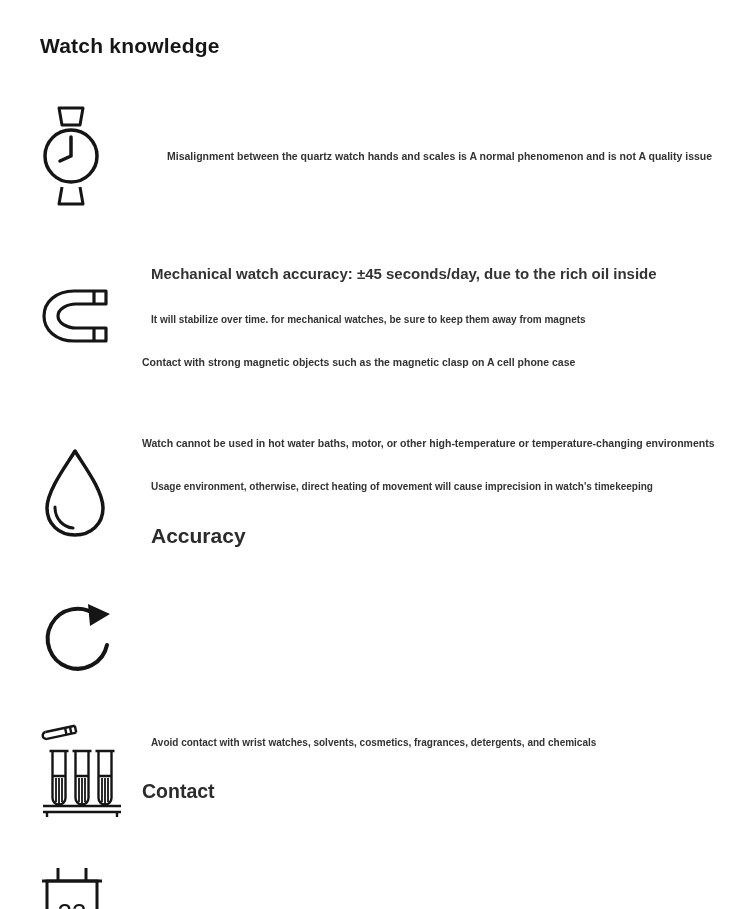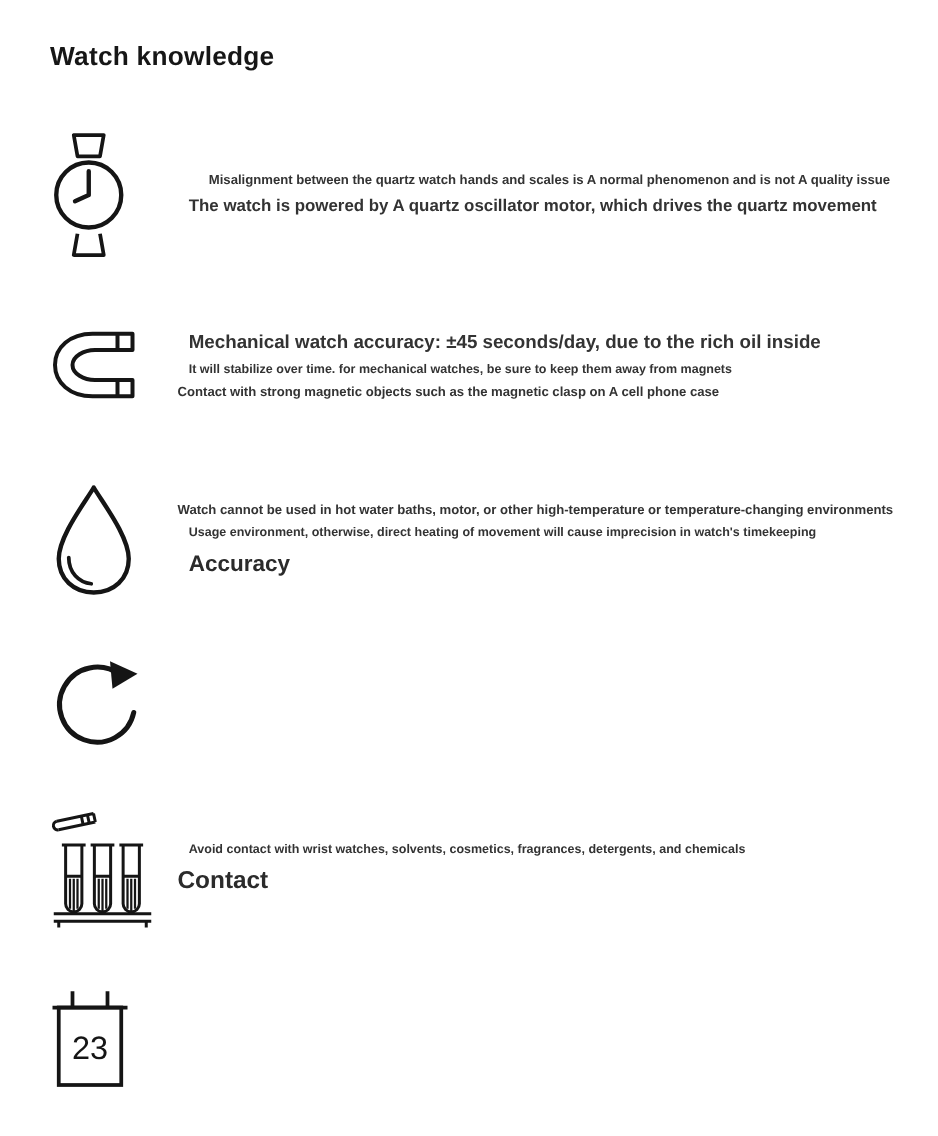--- a/index.html
+++ b/index.html
@@ -15,27 +15,27 @@
     font-size: 21px; font-weight: 800; color: #161616; letter-spacing: .2px;
   }
   .section { display: flex; align-items: center; }
   .s1 { margin-top: 48px; }
   .s2 { margin-top: 55px; }
   .s3 { margin-top: 62px; }
   .s4 { margin-top: 48px; }
   .s5 { margin-top: 42px; }
   .s6 { margin-top: 46px; }
   .icon-col { flex: 0 0 102px; display: flex; }
-  .text-col { display: flex; flex-direction: column; min-width: 0; }
+  .text-col { display: flex; flex-direction: column; min-width: 0; gap: 24px; }
   .line { white-space: nowrap; font-weight: 700; color: #333333; margin: 2.5px 0; line-height: 1.35; }
   .xs  { font-size: 10.5px; }
   .sm  { font-size: 10px; }
   .md  { font-size: 13.5px; }
   .lg  { font-size: 15px; }
-  .xl  { font-size: 18px; color: #2b2b2b; }
+  .xl  { font-size: 21px; color: #2b2b2b; }
   .xxl { font-size: 19.5px; color: #2b2b2b; }
   .in1 { padding-left: 9px; }
   .in2 { padding-left: 25px; }
   .in3 { padding-left: 42px; }
   .in4 { padding-left: 62px; }
   svg { display: block; }
 </style>
 </head>
 <body>
 
@@ -47,21 +47,20 @@
     <div class="icon-col">
       <svg width="62" height="100" viewBox="0 0 62 100">
         <path d="M19 2 H43 L40 19 H22 Z" fill="none" stroke="#151515" stroke-width="3" stroke-linejoin="round"></path>
         <circle cx="31" cy="50" r="26" fill="none" stroke="#151515" stroke-width="3.5"></circle>
         <path d="M31 50 V31 M31 50 L20 55" stroke="#151515" stroke-width="3.5" stroke-linecap="round" fill="none"></path>
         <path d="M22 81 L19 98 H43 L40 81" fill="none" stroke="#151515" stroke-width="3" stroke-linejoin="round"></path>
       </svg>
     </div>
     <div class="text-col">
       <div class="line xs in2">Misalignment between the quartz watch hands and scales is A normal phenomenon and is not A quality issue</div>
-      <div class="line md in1">The watch is powered by A quartz oscillator motor, which drives the quartz movement</div>
     </div>
   </div>
 
   <div class="section s2">
     <div class="icon-col">
       <svg width="70" height="56" viewBox="0 0 70 56">
         <path d="M66 3 L34 3 C16 3 4 14 4 28 C4 42 16 53 34 53 L66 53 L66 40 L36 40 C27 40 18 35 18 28 C18 21 27 16 36 16 L66 16 Z" fill="none" stroke="#151515" stroke-width="3.2" stroke-linejoin="round"></path>
         <path d="M54 3 V16 M54 40 V53" stroke="#151515" stroke-width="3.2" fill="none"></path>
       </svg>
     </div>

